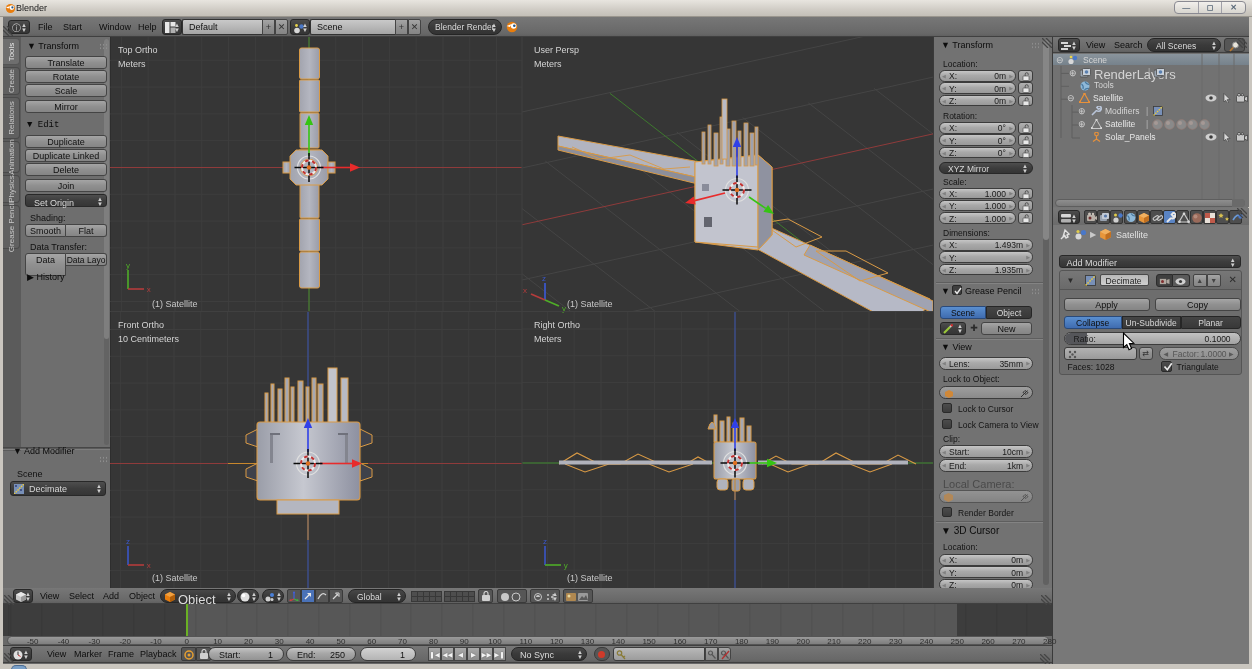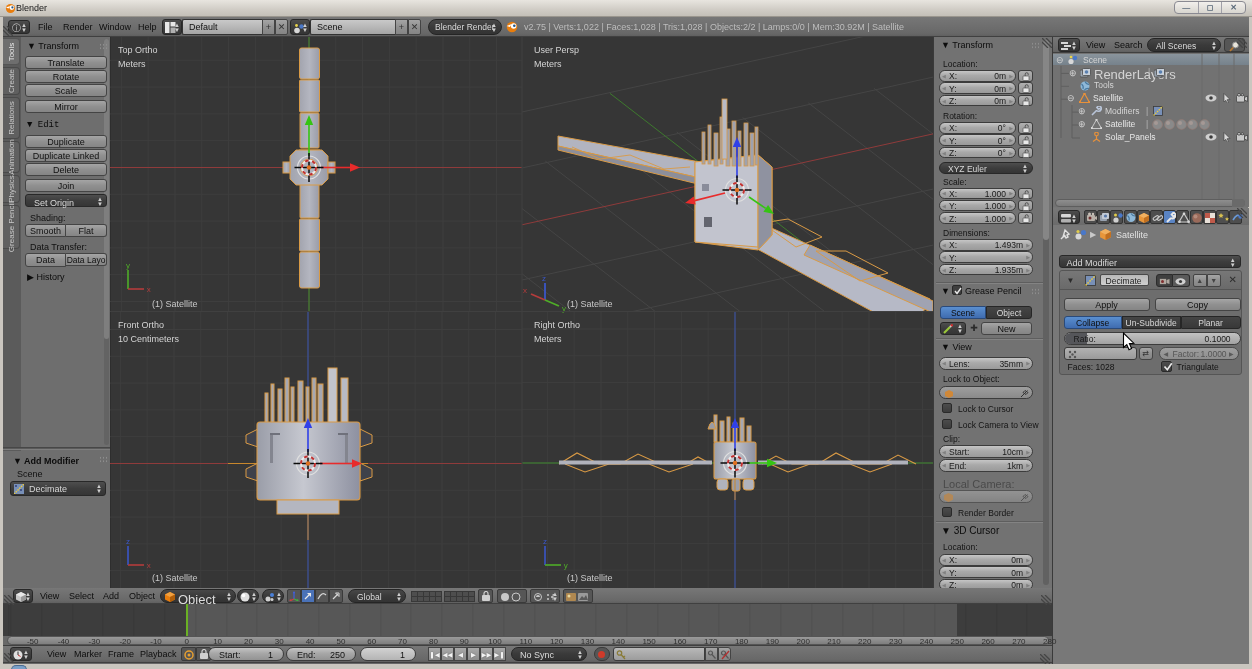--- a/index.html
+++ b/index.html
@@ -80,21 +80,21 @@
     <div>◻</div>
     <div>✕</div>
   </div>
 
 <div class="abs hdr" id="infohdr">
  <div class="abs dark" style="left:8px;top:3px;width:22px;height:14px;">
    <span class="abs" style="left:3px;top:1px;font-size:9px;color:#cfcfcf;">ⓘ</span>
    <span class="abs updn" style="right:2px;top:2px;">▲<br>▼</span>
     </div>
  <div class="abs menu" style="left:38px;top:5px;">File</div>
- <div class="abs menu" style="left:63px;top:5px;">Render</div>
+ <div class="abs menu" style="left:63px;top:5px;">Start</div>
  <div class="abs menu" style="left:99px;top:5px;">Window</div>
  <div class="abs menu" style="left:138px;top:5px;">Help</div>
  <div class="abs dark" style="left:162px;top:2px;width:20px;height:16px;">
    <svg class="abs" style="left:2px;top:2px" width="11" height="11">
         <rect x="0" y="0" width="4.5" height="11" fill="#e8e8e8"></rect>
         <rect x="5.5" y="0" width="5" height="4.5" fill="#e8e8e8"></rect>
         <rect x="5.5" y="5.5" width="5" height="5.5" fill="#b0b0b0"></rect>
       </svg>
    <span class="abs updn" style="right:1px;top:3px;">▲<br>▼</span>
     </div>
@@ -113,21 +113,20 @@
  <div class="abs btn" style="left:395px;top:2px;width:13px;height:16px;border-radius:0;line-height:14px;color:#333;">+</div>
  <div class="abs btn" style="left:408px;top:2px;width:13px;height:16px;border-radius:0 2px 2px 0;line-height:14px;color:#333;">✕</div>
  <div class="abs darkpill" style="left:428px;top:2px;width:74px;height:16px;padding:2px 0 0 6px;font-size:8.5px;white-space:nowrap;overflow:hidden;">Blender Render
    <span class="abs updn" style="right:4px;top:3px;">▲<br>▼</span></div>
  <svg class="abs" style="left:506px;top:4px" width="12" height="12" viewBox="0 0 11 11">
   <circle cx="5.5" cy="5.5" r="4.8" fill="#e87d0d"></circle>
       <circle cx="7" cy="4.5" r="2.5" fill="#fff"></circle>
       <circle cx="7.6" cy="4.3" r="1.2" fill="#265787"></circle>
       <path d="M0.6 4.5 L5.2 2.8 L3.6 5.6 Z" fill="#fff"></path>
     </svg>
- <div class="abs" style="left:524px;top:5px;font-size:9px;color:#bdbdbd;">v2.75 | Verts:1,022 | Faces:1,028 | Tris:1,028 | Objects:2/2 | Lamps:0/0 | Mem:30.92M | Satellite</div>
 </div>
 
 <div class="abs" id="toolshelf">
  <div class="abs" id="tabstrip"></div>
     <div class="abs" style="left:101px;top:2px;width:5px;height:406px;background:#636363;border-radius:2.5px;"></div>
     <div class="abs" style="left:101px;top:2px;width:5px;height:300px;background:#7e7e7e;border-radius:2.5px;"></div>
  <div class="abs tab tabon" style="top:1px;height:27px;">
       <span style="color:#e6e6e6;">Tools</span>
     </div>
  <div class="abs tab" style="top:30px;height:28px;">
@@ -154,25 +153,25 @@
  <div class="abs phdr" style="left:24px;top:83px;font-family:Liberation Mono, monospace;">▼ Edit</div>
  <div class="abs btn tsb" style="top:98px;">Duplicate</div>
  <div class="abs btn tsb" style="top:112px;">Duplicate Linked</div>
  <div class="abs btn tsb" style="top:126px;">Delete</div>
  <div class="abs btn tsb" style="top:142px;">Join</div>
  <div class="abs dark tsb" style="top:157px;padding-top:2px;padding-left:8px;text-align:left;">Set Origin<span class="abs updn" style="right:3px;top:2px;">▲<br>▼</span></div>
  <div class="abs lbl" style="left:27px;top:176px;">Shading:</div>
  <div class="abs btn" style="left:22px;top:187px;width:41px;height:13px;border-radius:3px 0 0 3px;line-height:12px;">Smooth</div>
  <div class="abs btn" style="left:63px;top:187px;width:41px;height:13px;border-radius:0 3px 3px 0;border-left:none;line-height:12px;">Flat</div>
  <div class="abs lbl" style="left:27px;top:205px;">Data Transfer:</div>
- <div class="abs btn" style="left:22px;top:216px;width:41px;height:14px;border-radius:3px 0 0 3px;line-height:12px;">Data</div>
+ <div class="abs btn" style="left:22px;top:216px;width:41px;height:23px;border-radius:3px 0 0 3px;line-height:12px;">Data</div>
  <div class="abs btn" style="left:63px;top:216px;width:41px;height:13px;border-radius:0 3px 3px 0;border-left:none;line-height:12px;font-size:8.5px;">Data Layo</div>
  <div class="abs phdr" style="left:24px;top:235px;">▶ History</div>
  <div class="abs" style="left:0;top:410px;width:107px;height:3px;background:#5a5a5a;border-top:1px solid #474747;border-bottom:1px solid #7e7e7e;"></div>
- <div class="abs phdr" style="left:10px;top:419px;font-weight:bold;">▼ Add Modifier</div>
+ <div class="abs phdr" style="left:10px;top:409px;">▼ Add Modifier</div>
  <div class="abs dots" style="left:96px;top:419px;"></div>
  <div class="abs lbl" style="left:14px;top:432px;">Scene</div>
  <div class="abs dark" style="left:7px;top:444px;width:96px;height:15px;">
   <svg class="abs" style="left:3px;top:2px" width="10" height="10" viewBox="0 0 10 10">
         <rect x="0" y="0" width="10" height="10" fill="#7890b8"></rect>
         <path d="M0 10 L10 0" stroke="#e8c840" stroke-width="1.5" stroke-dasharray="1.5 1"></path>
         <circle cx="2" cy="2" r="1" fill="#30407a"></circle>
         <circle cx="7" cy="6" r="1" fill="#30407a"></circle>
       </svg>
   <span class="abs" style="left:18px;top:2px;">Decimate</span>
@@ -578,21 +577,21 @@
       <span class="abs" style="left:9px;top:0.25px;">Z:</span>
       <span class="abs" style="right:9px;top:0.25px;">0°</span>
     </div>
     <div class="abs" style="left:84px;top:109.8px;width:15px;height:11.5px;background:linear-gradient(#b0b0b0,#969696);border:1px solid #3c3c3c;border-radius:3px;">
       <svg class="abs" style="left:3px;top:1px" width="9" height="9">
         <rect x="1" y="4" width="6" height="4.5" rx="0.5" fill="#e8e8e8" stroke="#555" stroke-width="0.7"></rect>
         <path d="M3.2 4 V2.2 A1.5 1.5 0 0 1 6.2 2.2 V3" stroke="#555" fill="none" stroke-width="1"></path>
       </svg>
     </div>
     <div class="abs dark" style="left:5px;top:125px;width:94px;height:12px;border-radius:6px;">
-      <span class="abs" style="left:8px;top:1px;font-size:8.5px;">XYZ Euler</span>
+      <span class="abs" style="left:8px;top:1px;font-size:8.5px;">XYZ Mirror</span>
       <span class="abs updn" style="right:4px;top:1px;">▲<br>▼</span>
     </div>
     <div class="abs" style="left:9px;top:140px;font-size:8.5px;color:#141414;">Scale:</div>
     <div class="abs" style="left:5px;top:150.5px;width:77px;height:11.5px;background:linear-gradient(#c6c6c6,#a9a9a9 45%,#9a9a9a);border:1px solid #3c3c3c;border-radius:5.75px;font-size:8.5px;color:#1a1a1a;">
       <span class="abs" style="left:2px;top:1.75px;font-size:5px;color:#808080;">◀</span>
       <span class="abs" style="right:2px;top:1.75px;font-size:5px;color:#808080;">▶</span>
       <span class="abs" style="left:9px;top:0.25px;">X:</span>
       <span class="abs" style="right:9px;top:0.25px;">1.000</span>
     </div>
     <div class="abs" style="left:84px;top:150.5px;width:15px;height:11.5px;background:linear-gradient(#b0b0b0,#969696);border:1px solid #3c3c3c;border-radius:3px;">

